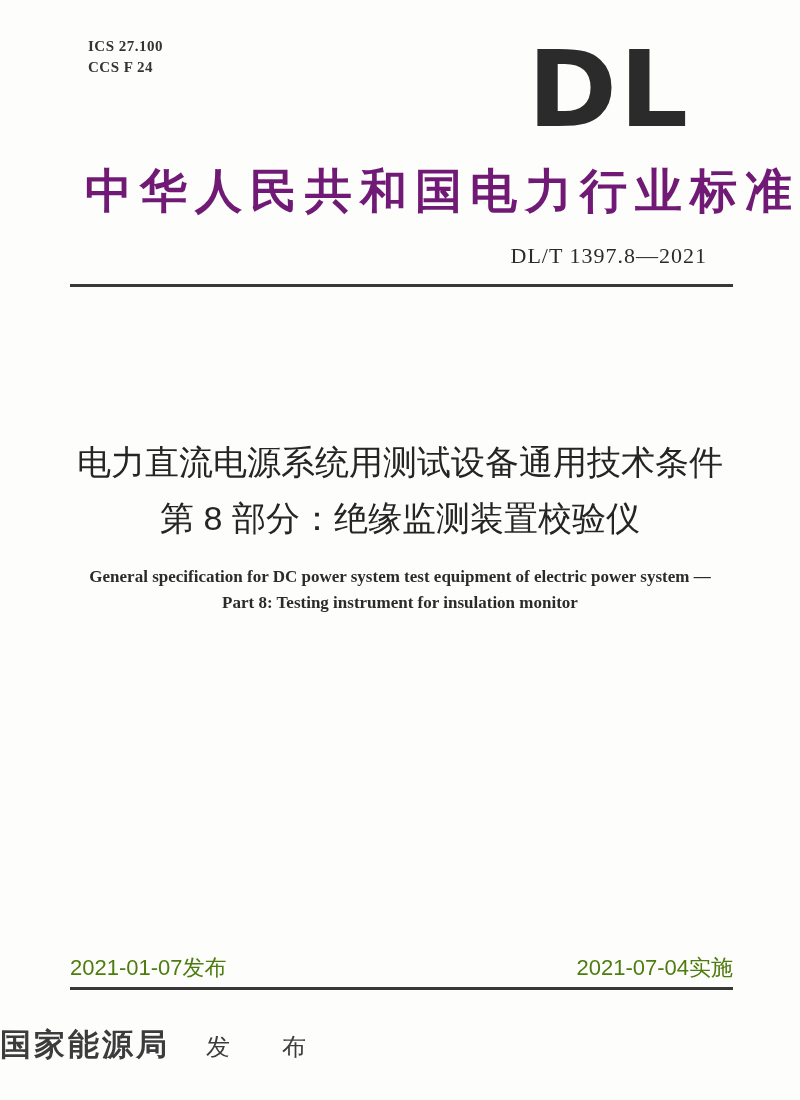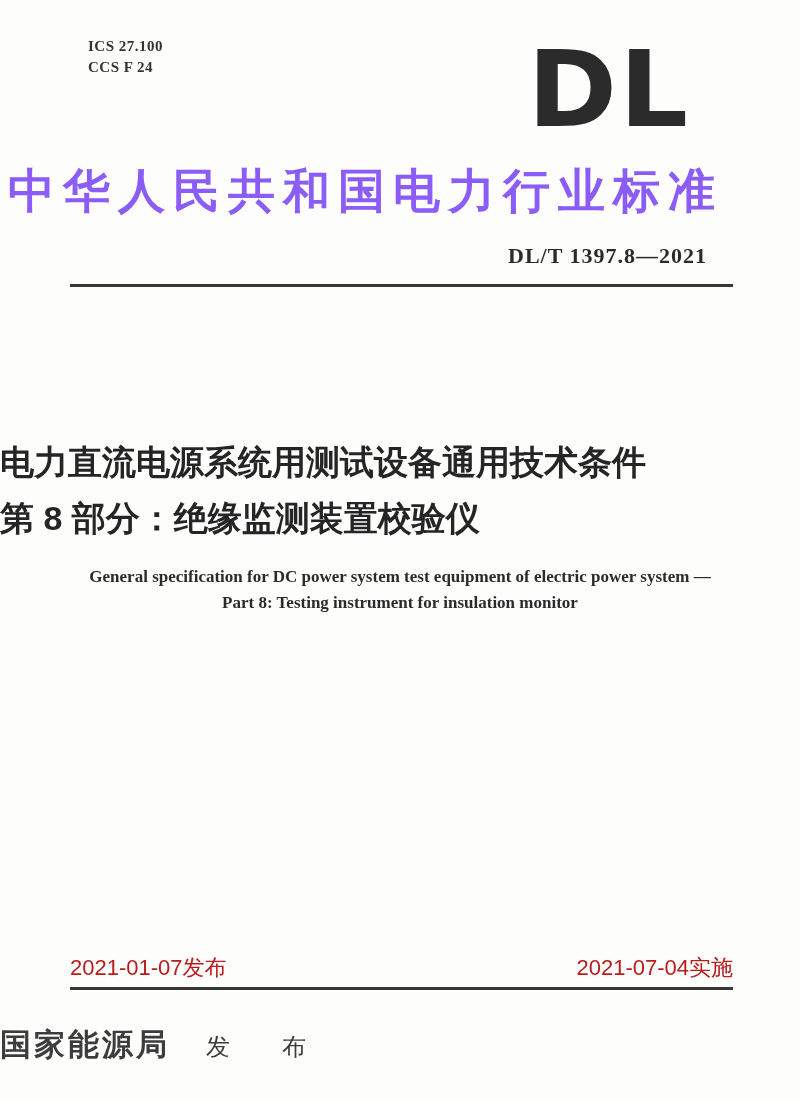--- a/index.html
+++ b/index.html
@@ -40,58 +40,59 @@
     letter-spacing: 2px;
     color: #2b2b2b;
     transform: scaleY(0.97);
   }
   
   .national-heading {
     position: absolute;
     top: 160px;
     left: 0;
     width: 100%;
-    text-align: left;
+    text-align: right;
     font-family: "Liberation Serif", serif;
     font-weight: bold;
     font-size: 47px;
     letter-spacing: 8px;
     text-indent: 8px;
-    color: #8b5cf6;
+    color: #701a75;
     white-space: nowrap;
   }
   
   .std-number {
     position: absolute;
     top: 243px;
     right: 93px;
     font-family: "Liberation Serif", serif;
-    font-weight: bold;
+    font-weight: normal;
     font-size: 22px;
     letter-spacing: 1px;
     color: #2b2b2b;
     white-space: nowrap;
   }
   .rule {
     position: absolute;
     left: 70px;
     width: 663px;
     height: 3px;
     background: #383838;
   }
   .rule-top { top: 284px; }
   .rule-bottom { top: 987px; }
   
   .main-title {
     position: absolute;
     top: 434px;
     left: 0;
     width: 100%;
+    text-align: center;
     font-family: "Liberation Sans", sans-serif;
-    font-weight: bold;
+    font-weight: normal;
     font-size: 34px;
     line-height: 56px;
     color: #252525;
     white-space: nowrap;
   }
   
   .english-title {
     position: absolute;
     top: 564px;
     left: 0;
@@ -107,21 +108,21 @@
   .dates-row {
     position: absolute;
     top: 953px;
     left: 70px;
     width: 663px;
     display: flex;
     justify-content: space-between;
     align-items: baseline;
     font-family: "Liberation Sans", sans-serif;
     font-size: 22px;
-    color: #b91c1c;
+    color: #4d7c0f;
     white-space: nowrap;
   }
   
   .footer-row {
     position: absolute;
     top: 1024px;
     left: 0;
     width: 100%;
     display: flex;
     align-items: baseline;

